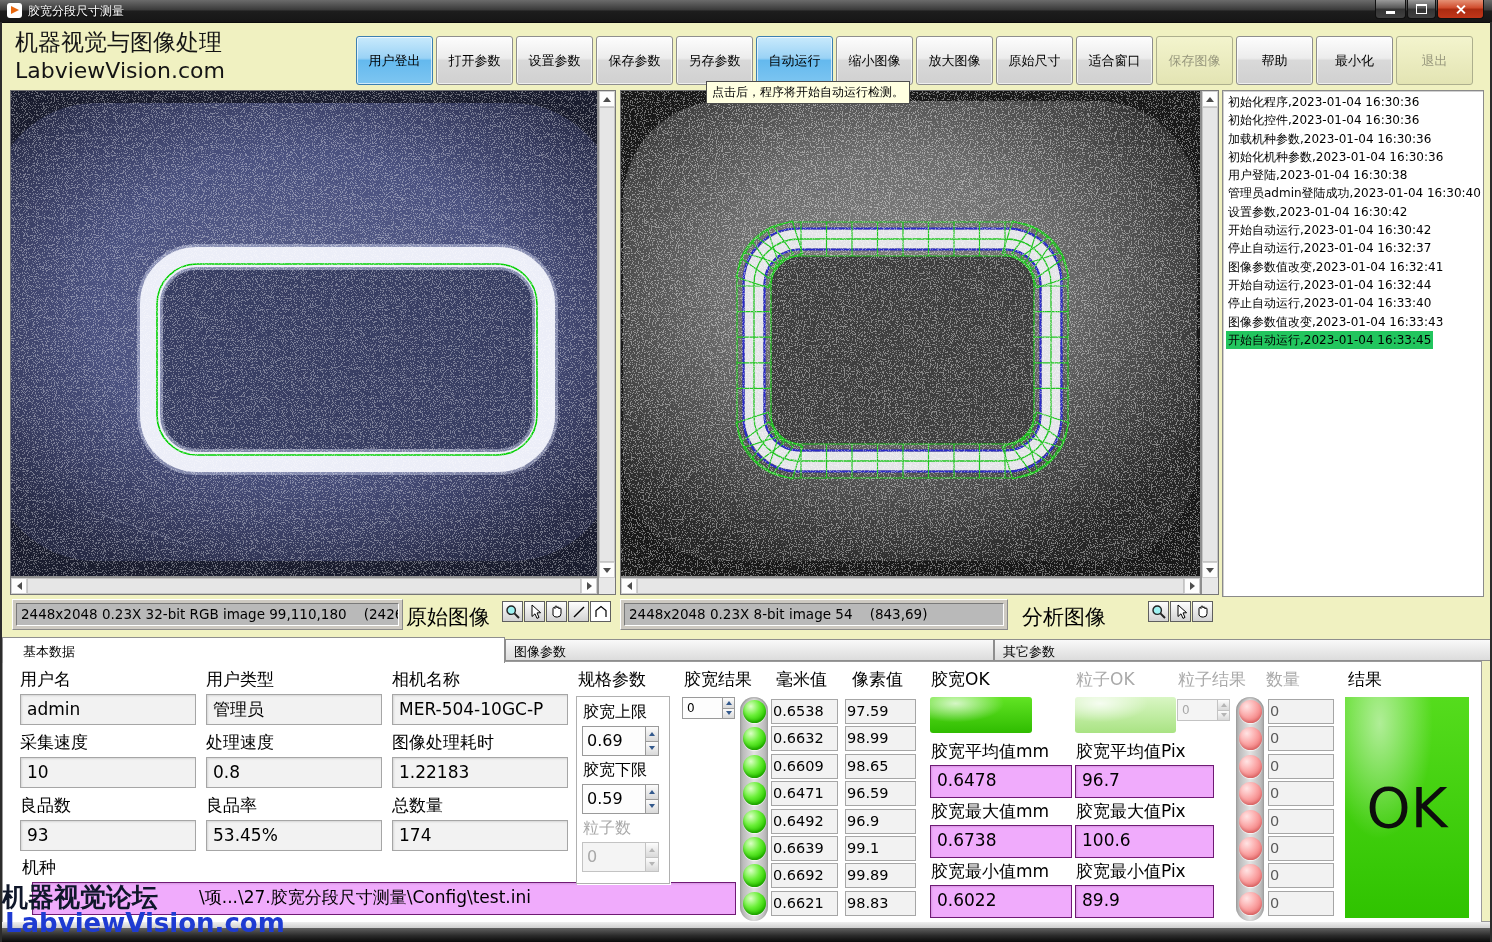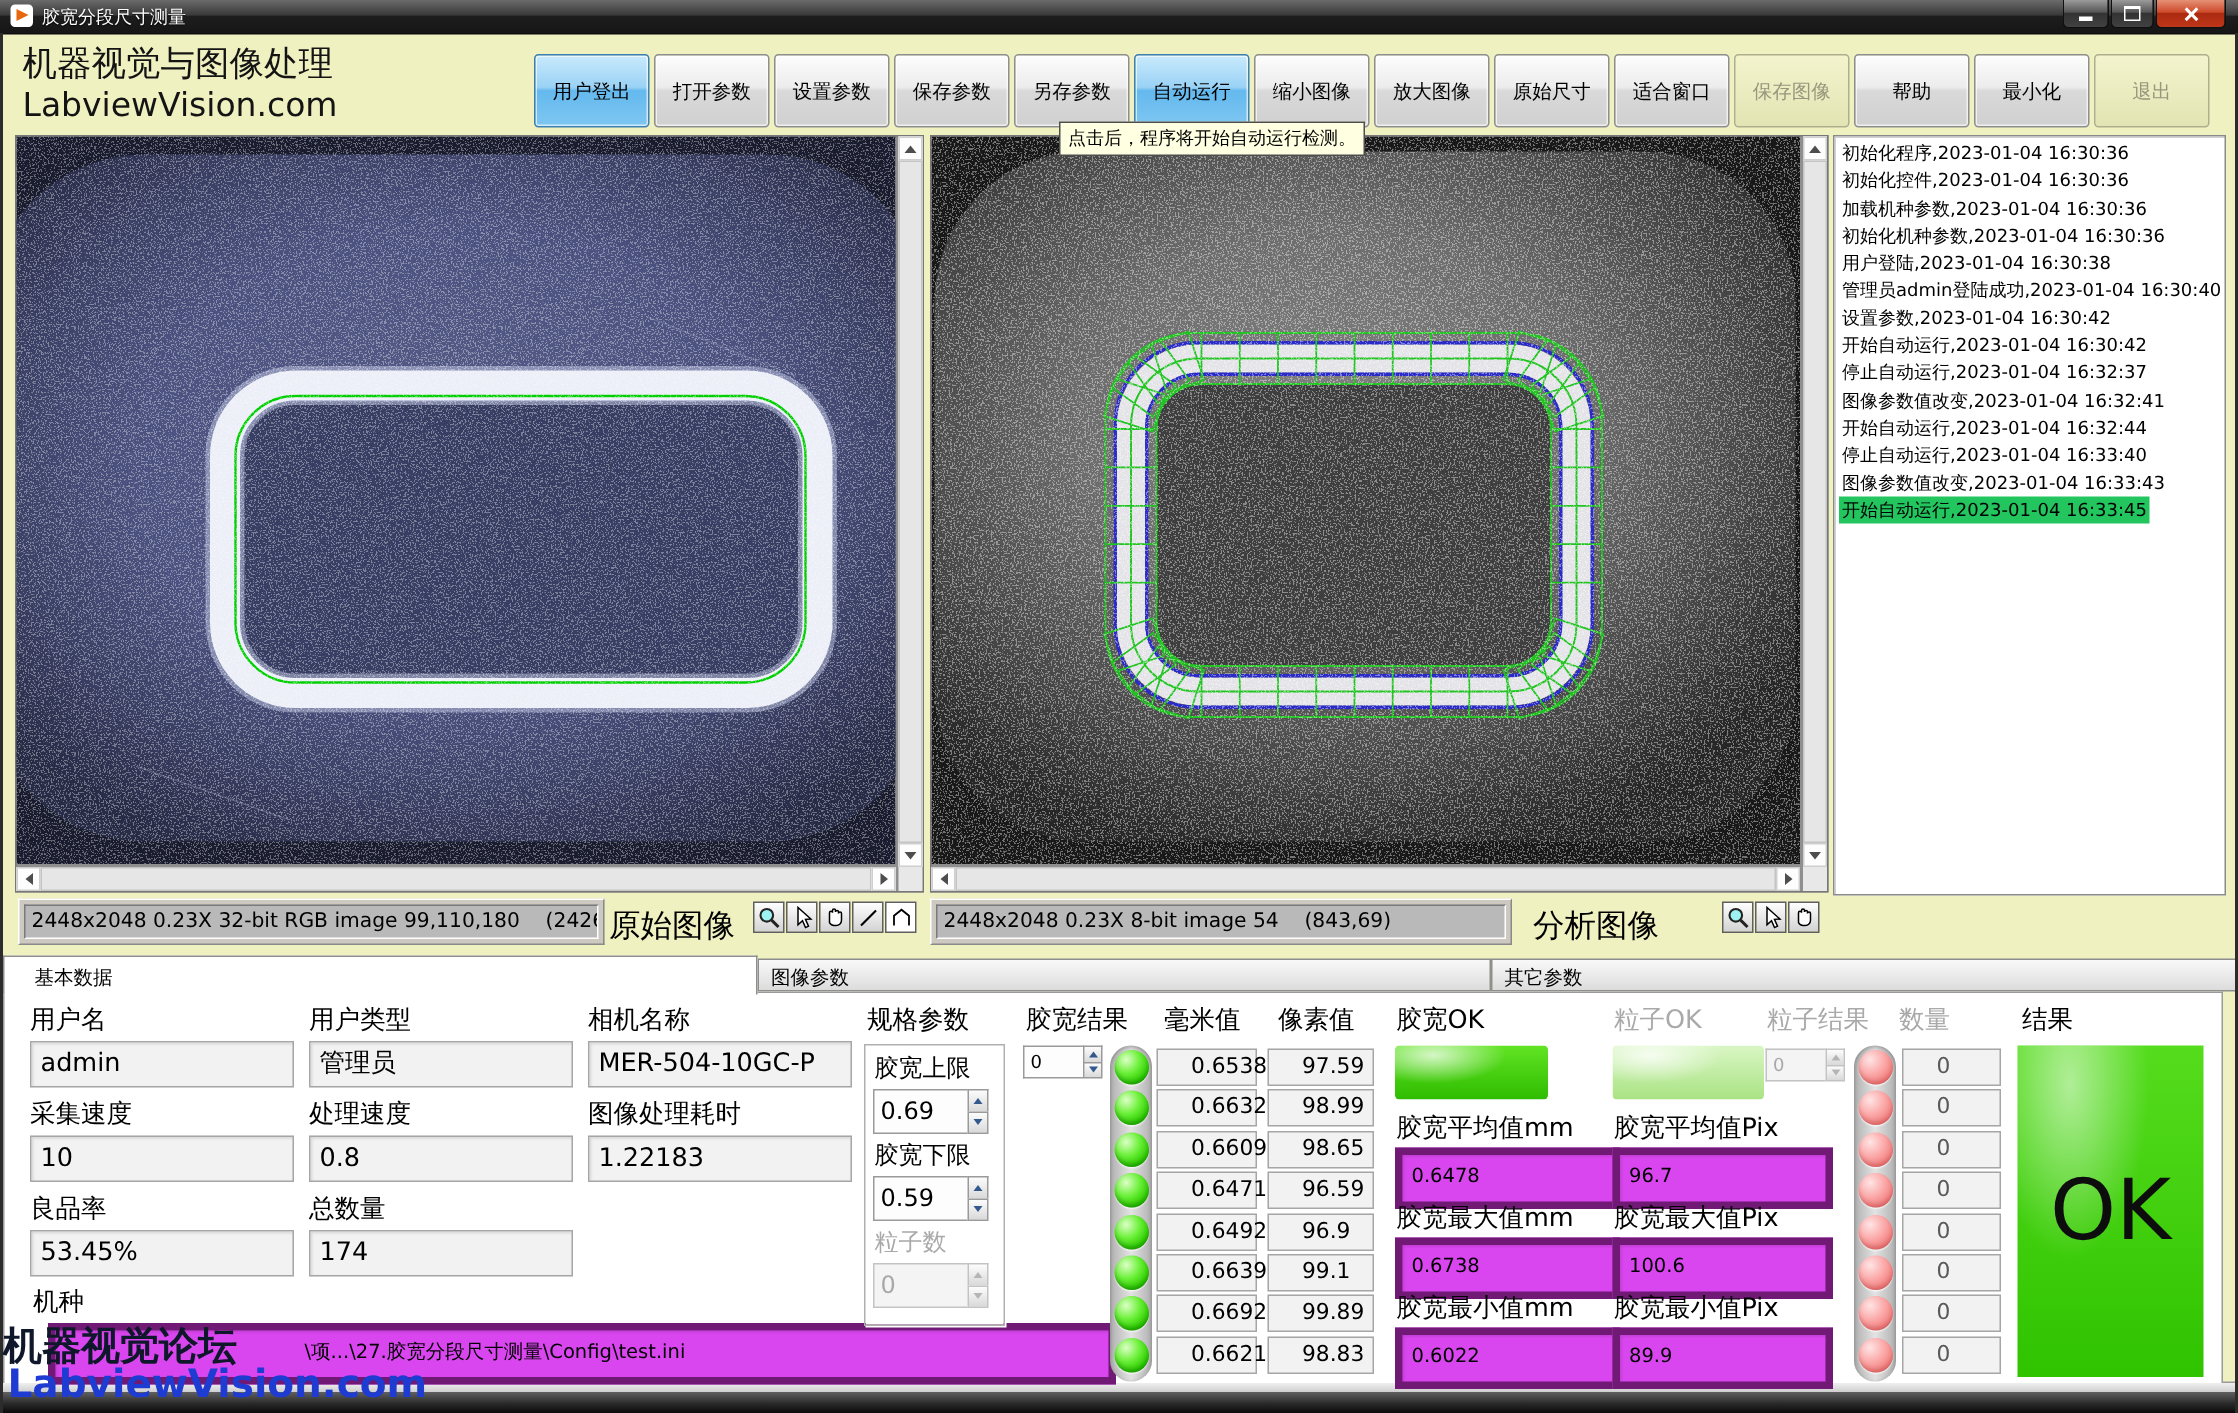--- a/index.html
+++ b/index.html
@@ -92,21 +92,21 @@
   .tab.active{top:0;height:26px;background:#fff;border-bottom:none;padding-left:20px;padding-top:5px;z-index:3}
   [data-name="tab-basic-data"]{left:0;width:503px}
   [data-name="tab-image-params"]{left:503px;width:489px}
   [data-name="tab-other-params"]{left:992px;width:565px}
   #tabpage{position:absolute;left:2px;top:661px;width:1478px;height:260px;background:#fff;
     border:1px solid #9a9a9a;border-bottom:none;z-index:1}
 
   
   #bottom{position:absolute;left:0;top:661px;width:1492px;height:256px;z-index:2}
   .bp-label{position:absolute;font-size:17px;color:#000;white-space:nowrap}
-  .bp-field{position:absolute;height:31px;background:#d946ef;border:5px solid #701a75;font-size:13px;
+  .bp-field{position:absolute;height:31px;background:#f0abfc;border:1px solid #701a75;font-size:17px;
     line-height:29px;padding-left:6px;box-shadow:inset 1px 1px 2px rgba(0,0,0,.12);white-space:nowrap;overflow:hidden}
   #basic-grid{position:absolute;left:20px;top:7px;display:grid;grid-template-columns:186px 186px 178px;
     grid-auto-rows:63px}
   .cell-label{font-size:17px;color:#000;height:26px}
   .cell-field{position:relative;width:176px;height:31px;background:#f2f2f2;border:1px solid #a6a6a6;
     box-sizing:border-box;font-size:17px;line-height:28px;padding-left:6px;
     box-shadow:inset 1px 1px 2px rgba(0,0,0,.12)}
   #machine-label{left:22px;top:195px}
   #machine-field{left:32px;top:221px;width:536px;padding-left:166px}
 
@@ -131,21 +131,21 @@
   .spin.disabled .spin-val{color:#a8a8a8;background:#f4f4f4;border-color:#c3c3c3}
   .spin.disabled .sb{border-color:#c3c3c3}
   .spin.disabled .sb.up::after{border-bottom-color:#b5b5b5}
   .spin.disabled .sb.dn::after{border-top-color:#b5b5b5}
 
   
   .col-header{position:absolute;top:7px;font-size:17px;color:#000;white-space:nowrap}
   .col-header.disabled{color:#a9a9a9}
   .vals{position:absolute;display:flex;flex-direction:column;gap:2.4px}
   .valbox{width:67px;height:25px;background:#f2f2f2;border:1px solid #a6a6a6;box-sizing:border-box;
-    font-size:14.5px;line-height:23px;padding-left:22px;color:#000}
+    font-size:14.5px;line-height:23px;padding-left:1px;color:#000}
   #pix-col .valbox{width:71px}
   #count-col .valbox{width:66px;color:#5a5a5a}
   .ledtrack{position:absolute;width:28px;height:221px;border-radius:14px;
     background:linear-gradient(90deg,#b0b0b0,#e3e3e3 50%,#b0b0b0);
     box-shadow:inset 0 1px 3px rgba(0,0,0,.3);display:flex;flex-direction:column;gap:4.4px;
     align-items:center;padding-top:3px}
   .led{width:23px;height:23px;border-radius:50%;flex:none}
   .led.green{background:radial-gradient(circle at 34% 28%,#dcffc6,#6cf03a 40%,#2ecc00 72%,#1da300);
     box-shadow:inset 0 -2px 3px rgba(0,80,0,.35),0 1px 1px rgba(255,255,255,.7)}
   .led.red{background:radial-gradient(circle at 34% 28%,#ffe4e4,#fba6a6 45%,#ef7878 78%,#e06060);
@@ -451,20 +451,24 @@
           <div class="cell-field" data-name="field-value">10</div>
         </div>
         <div class="field-cell" data-name="process-speed-field">
           <div class="cell-label" data-name="field-label">处理速度</div>
           <div class="cell-field" data-name="field-value">0.8</div>
         </div>
         <div class="field-cell" data-name="image-process-time-field">
           <div class="cell-label" data-name="field-label">图像处理耗时</div>
           <div class="cell-field" data-name="field-value">1.22183</div>
         </div>
+        <div class="field-cell" data-name="good-count-field">
+          <div class="cell-label" data-name="field-label">良品数</div>
+          <div class="cell-field" data-name="field-value">93</div>
+        </div>
         <div class="field-cell" data-name="good-rate-field">
           <div class="cell-label" data-name="field-label">良品率</div>
           <div class="cell-field" data-name="field-value">53.45%</div>
         </div>
         <div class="field-cell" data-name="total-count-field">
           <div class="cell-label" data-name="field-label">总数量</div>
           <div class="cell-field" data-name="field-value">174</div>
         </div>
       </div>
     <div class="bp-label" id="machine-label" data-name="machine-type-label">机种</div>

